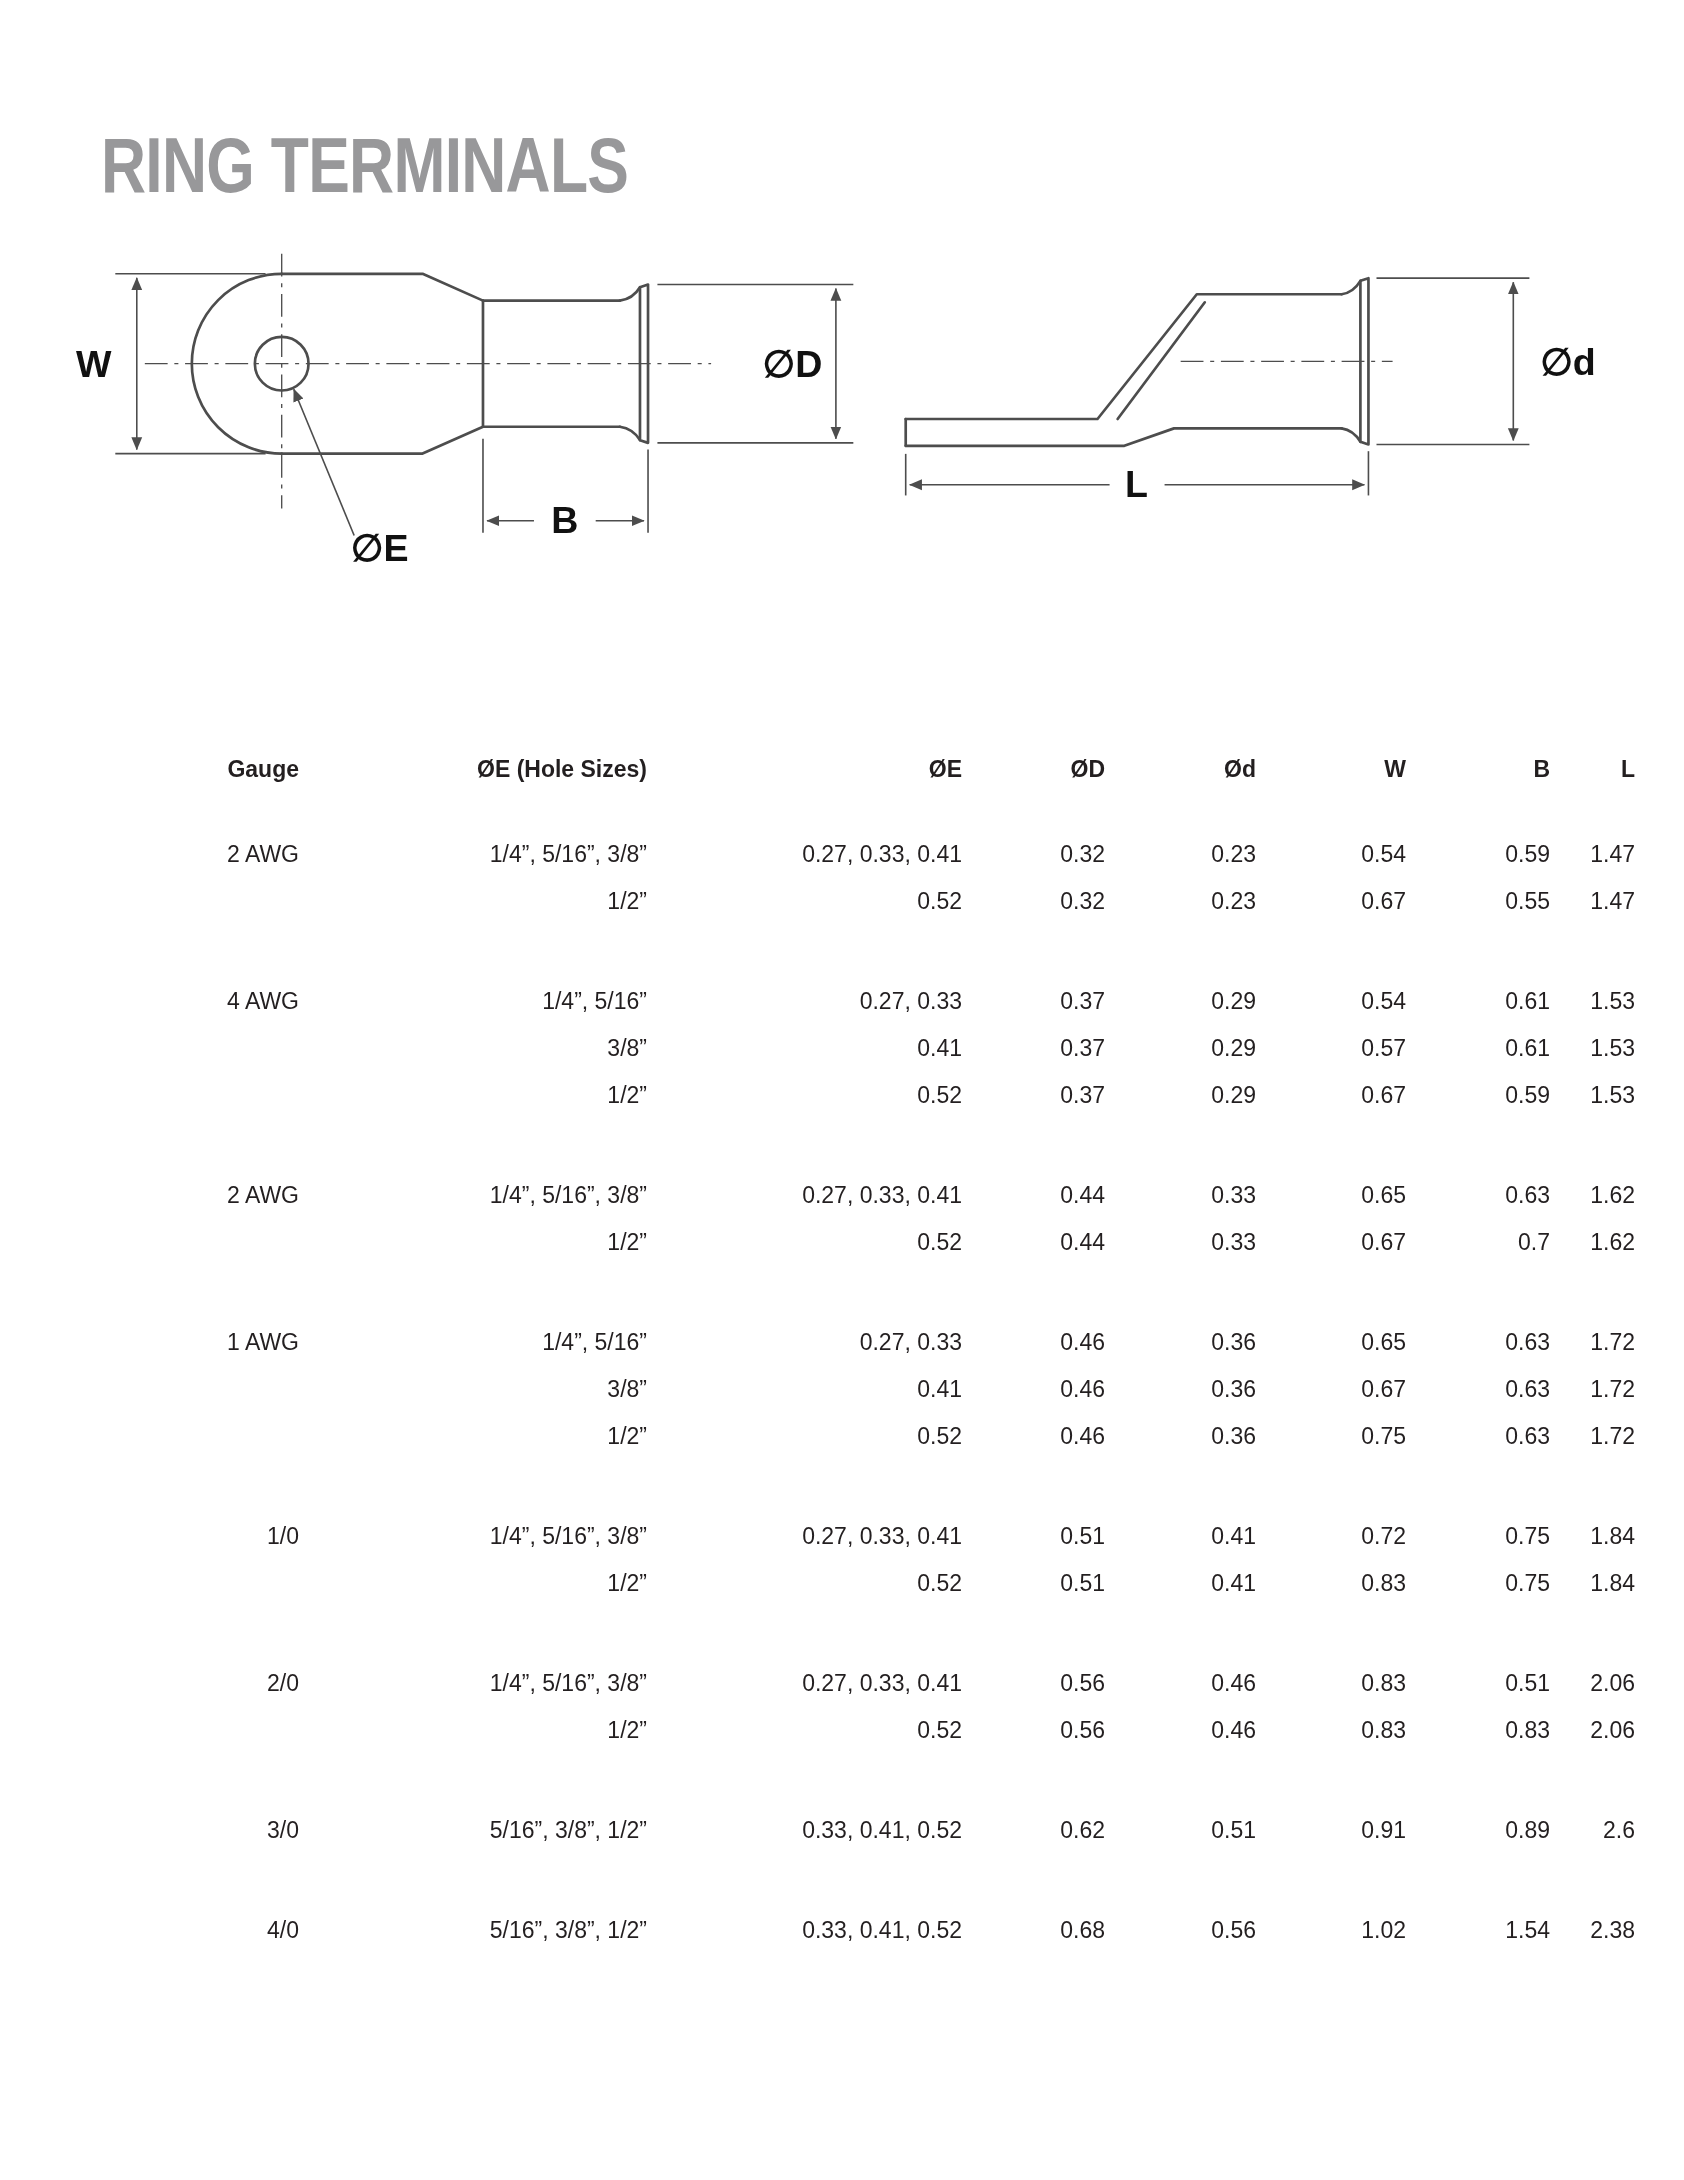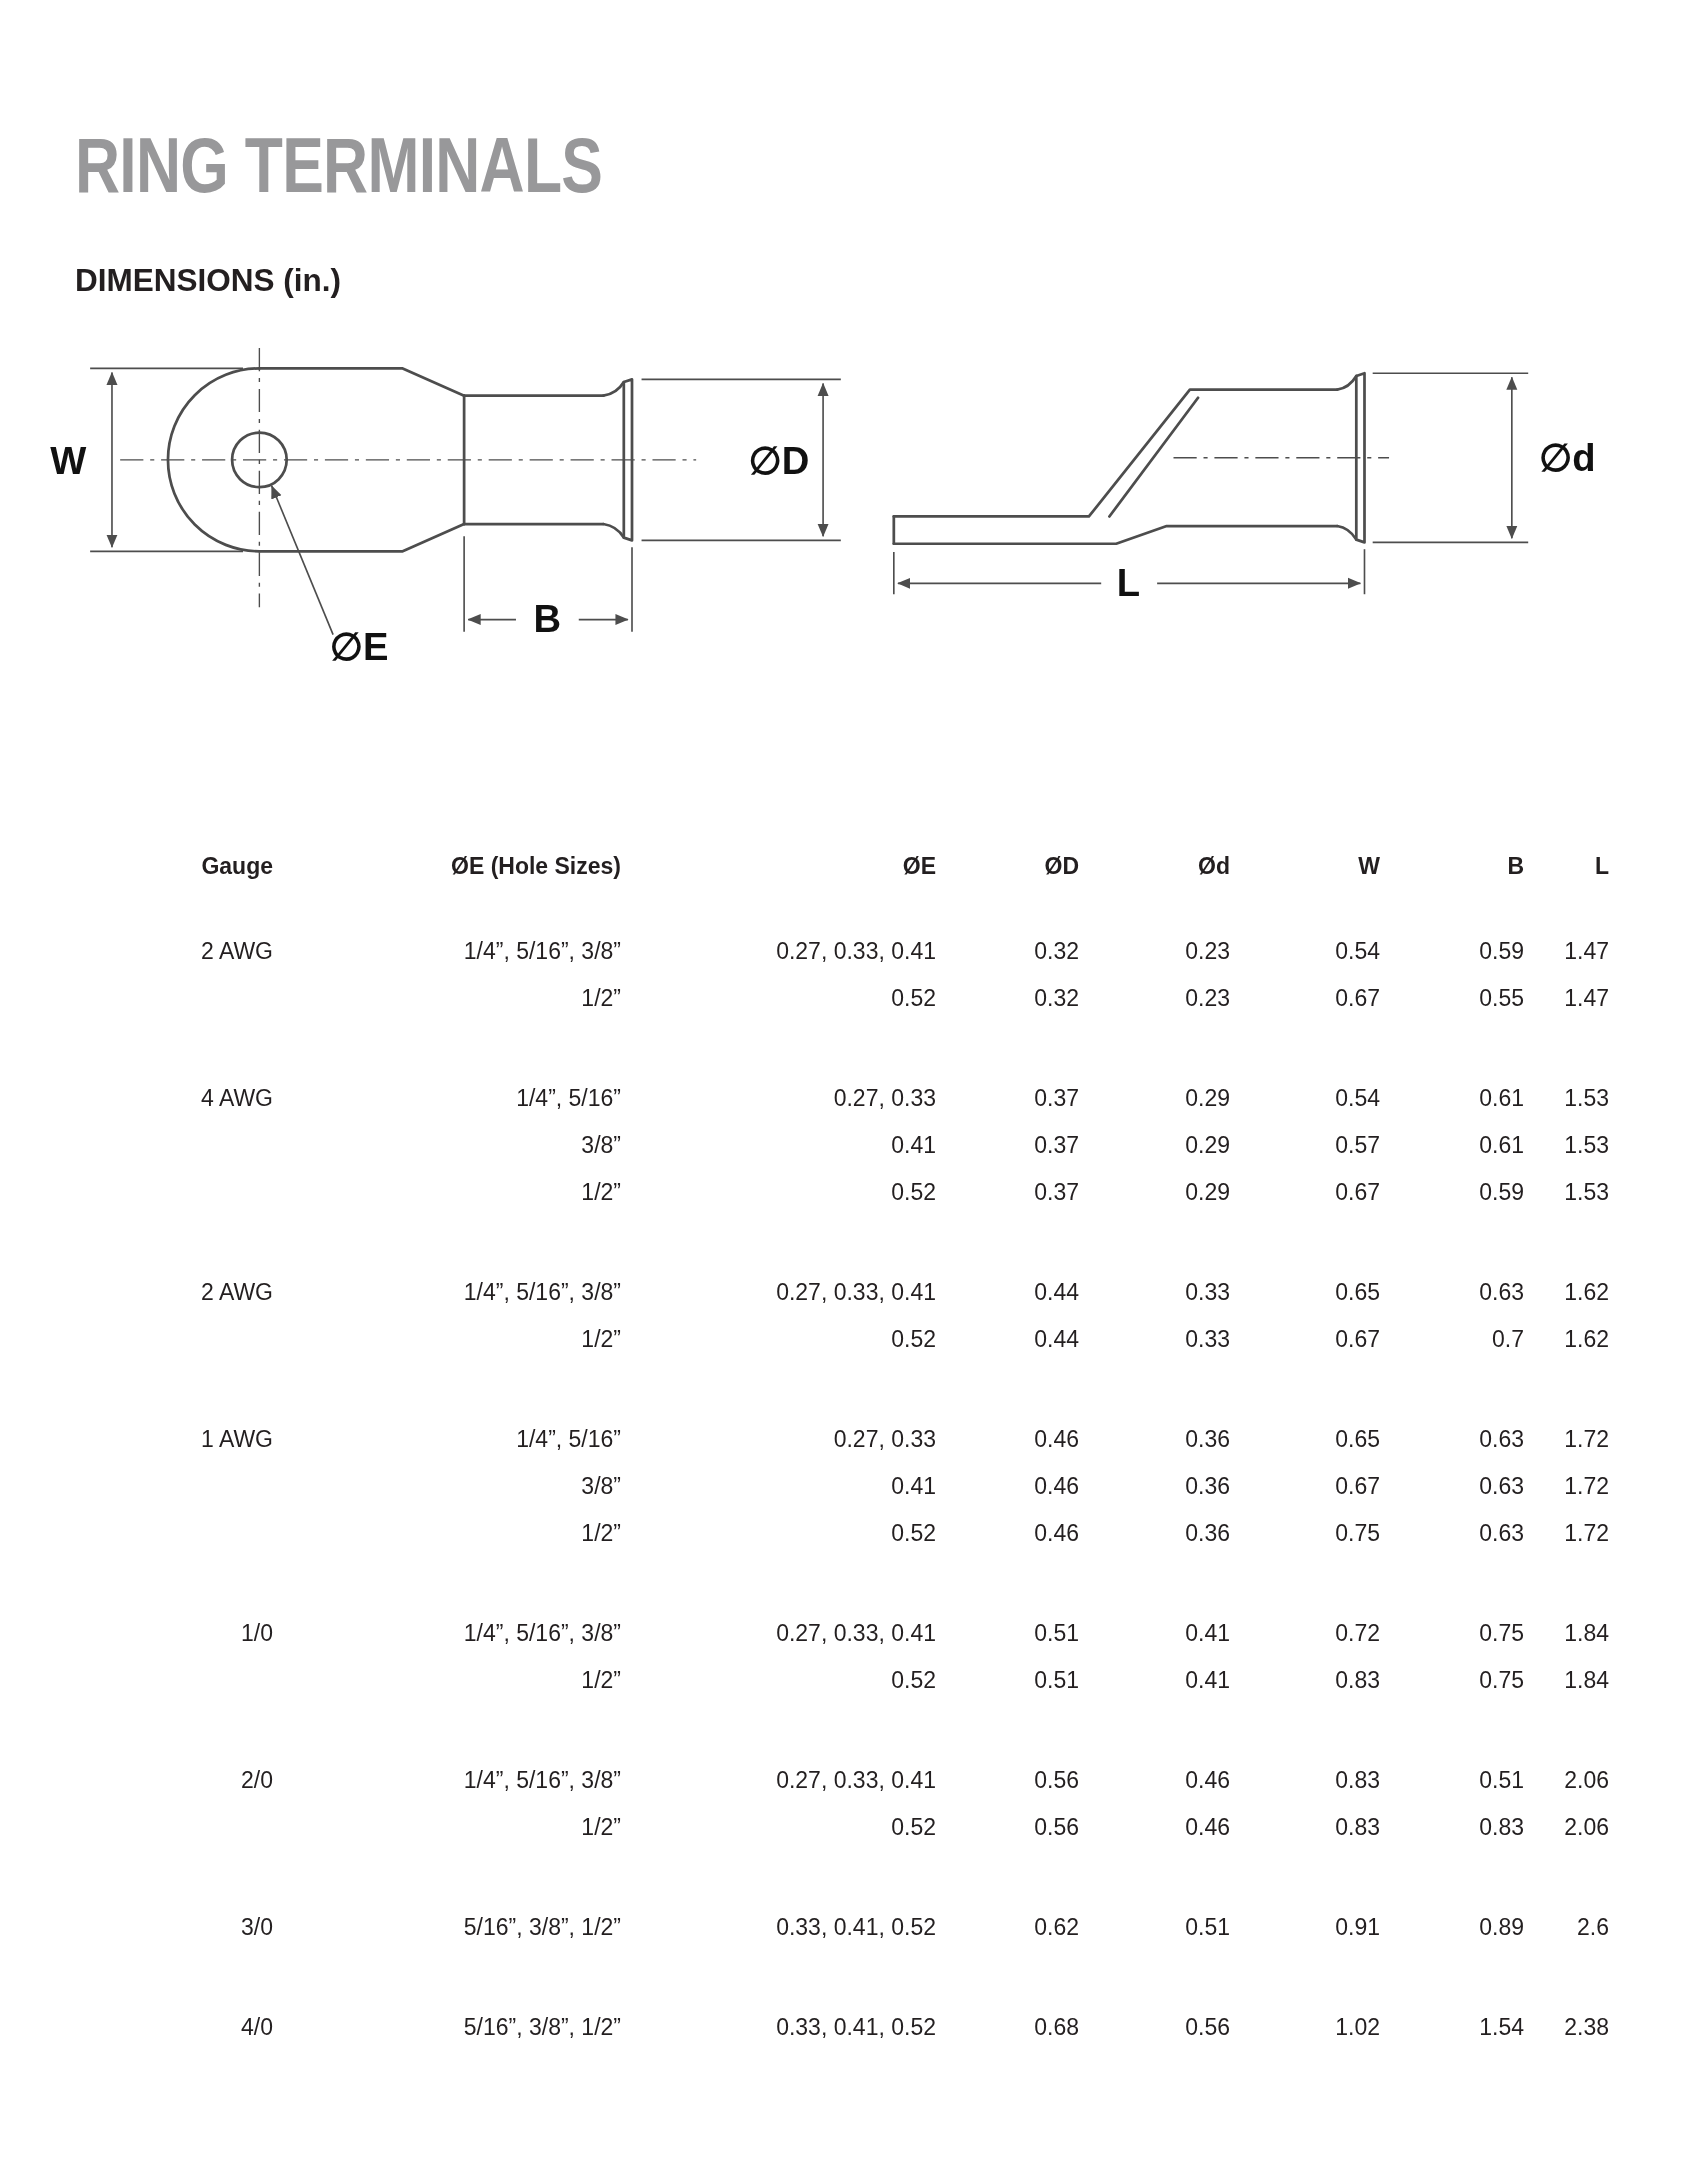--- a/index.html
+++ b/index.html
@@ -2,21 +2,21 @@
 <html style="font-size:13.6px"><head>
 <meta charset="utf-8">
 <style>
   * { box-sizing: border-box; }
   html, body { margin: 0; padding: 0; background: #ffffff; }
   .page {
     position: relative;
     width: 1685px;
     height: 2181px;
     background: #ffffff;
-    padding: 128px 75px 0 75px;
+    padding: 128px 75px 0 101px;
     font-family: "Liberation Sans", sans-serif;
     color: #231f20;
     overflow: hidden;
   }
   .title {
     margin: 0;
     font-size: 78px;
     font-weight: 700;
     line-height: 0.95;
     color: #98989a;
@@ -73,21 +73,20 @@
   .tgroup { margin-bottom: 53px; }
   .td, .th { white-space: nowrap; }
 </style>
 </head>
 <body>
 
 <div class="page">
 
   <h1 class="title">RING TERMINALS</h1>
 
-  <h2 class="subtitle">DIMENSIONS (in.)</h2>
 
   <div class="diagrams">
 
     <svg viewBox="0 0 600 240" width="820" height="328">
       <defs>
         <marker id="arrL" viewBox="0 0 10 10" refX="9.5" refY="5" markerWidth="8" markerHeight="8" orient="auto-start-reverse">
           <path d="M 0 0.8 L 10 5 L 0 9.2 z" fill="#4d4d4d"></path>
         </marker>
       </defs>
 

